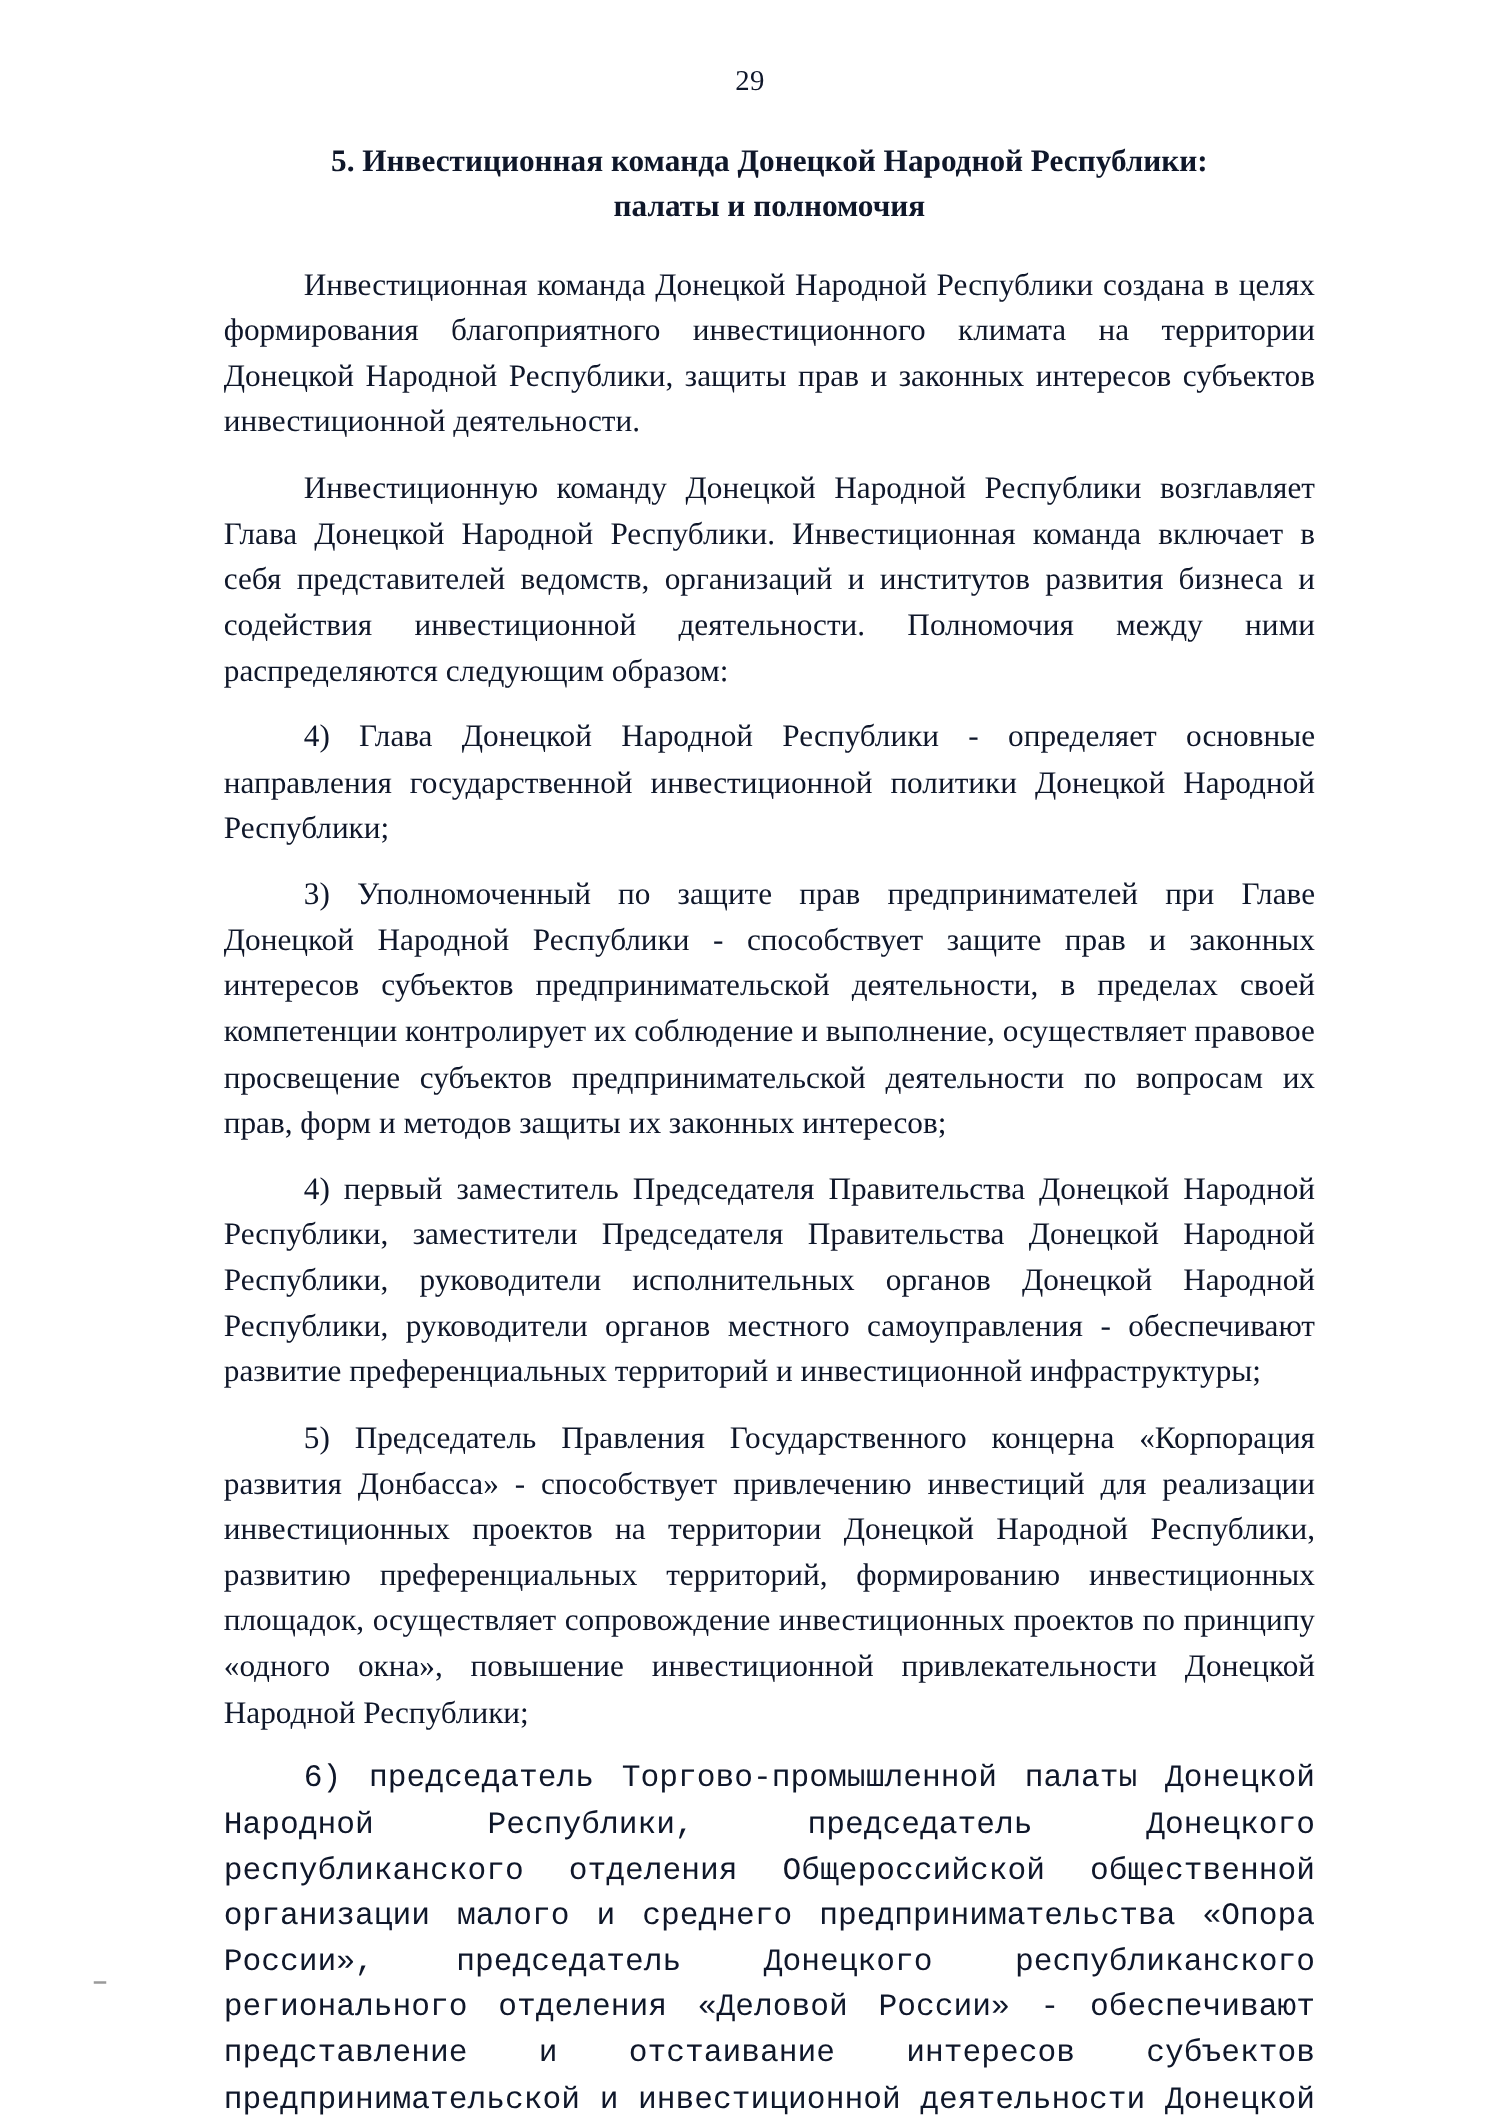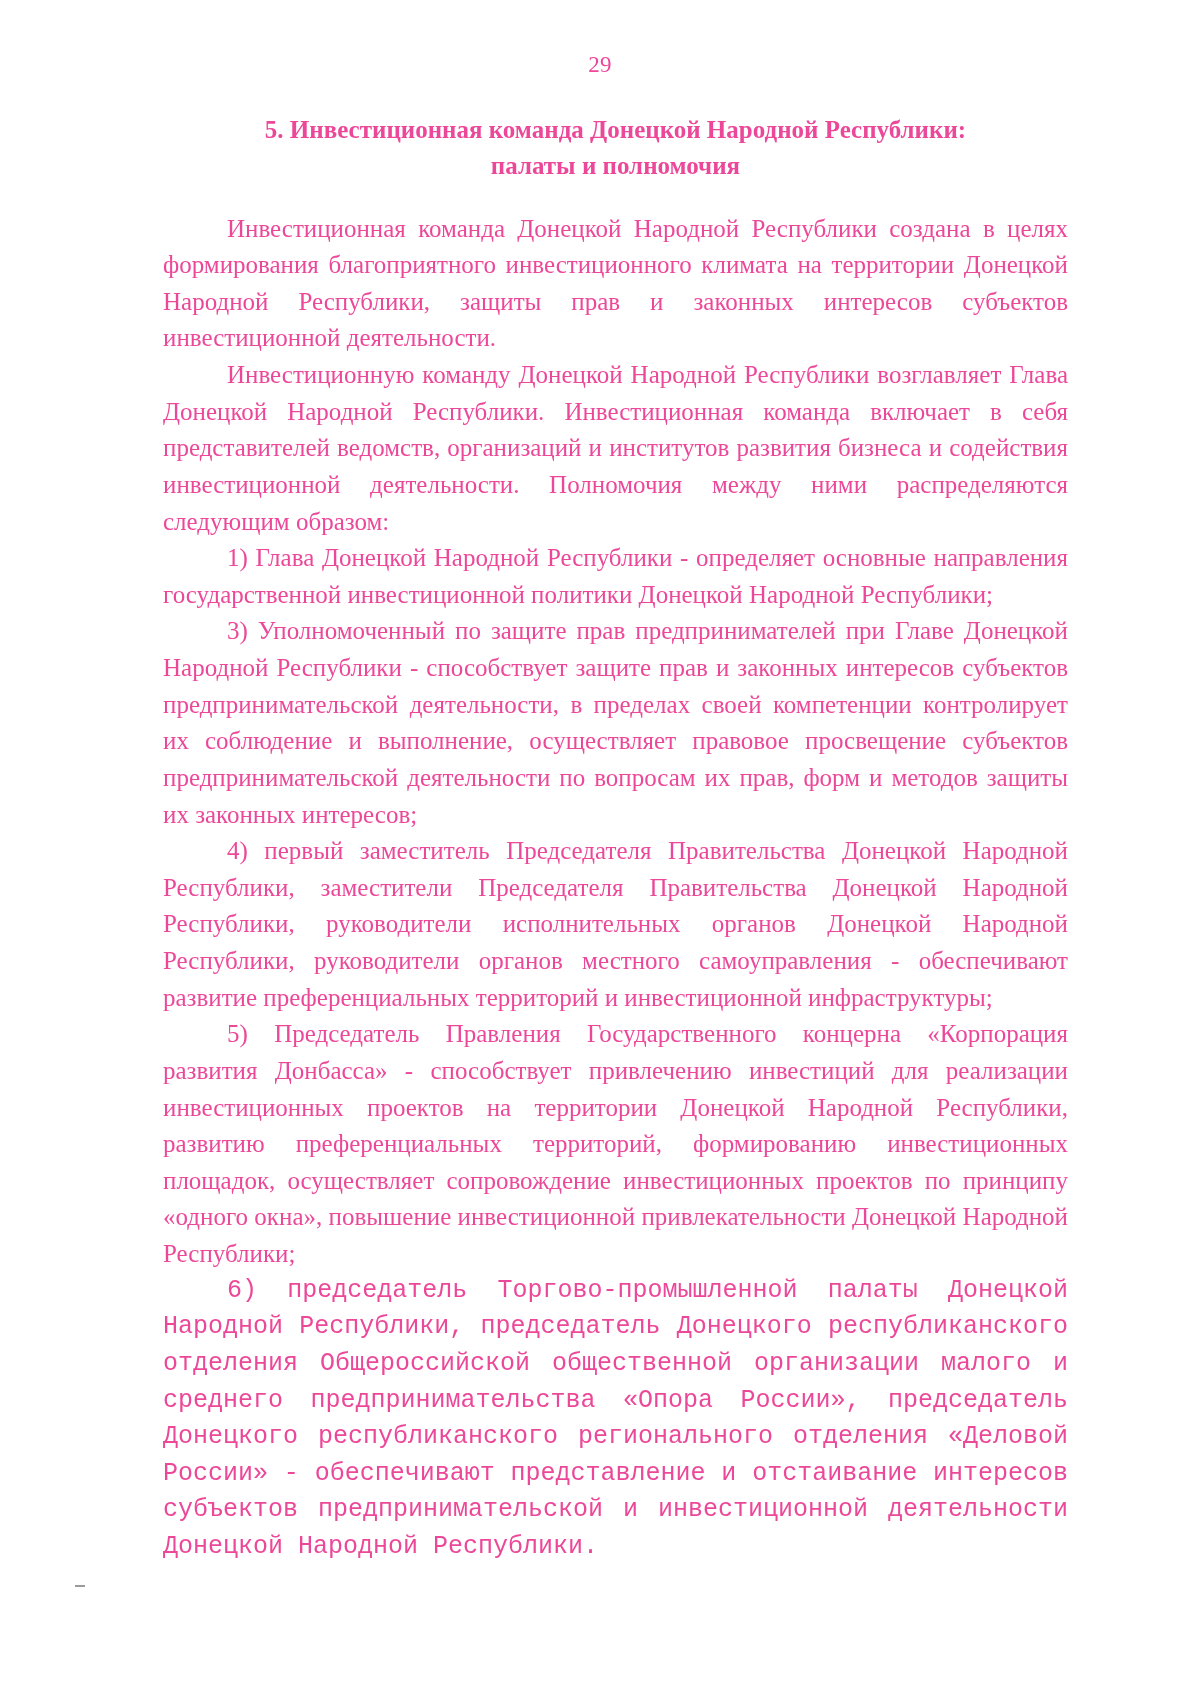--- a/index.html
+++ b/index.html
@@ -7,21 +7,21 @@
     padding: 0;
     background: #ffffff;
   }
   .page {
     position: relative;
     width: 1200px;
     height: 1697px;
     margin: 0 auto;
     background: #ffffff;
     font-family: "Liberation Serif", serif;
-    color: #ec4899;
+    color: #0f172a;
     box-sizing: border-box;
     border-radius: 16px;
   }
   .page-number {
     position: absolute;
     top: 52px;
     left: 0;
     width: 100%;
     text-align: center;
     font-size: 23px;
@@ -37,21 +37,21 @@
     text-align: center;
     font-weight: bold;
     font-size: 25px;
     line-height: 1.45;
     margin: 0 0 26px 0;
   }
   .doc-title .line2 {
     display: block;
   }
   p.para {
-    margin: 0;
+    margin: 16px;
     font-size: 25px;
     line-height: 1.465;
     text-align: justify;
     text-indent: 64px;
     text-justify: inter-word;
     hyphens: none;
   }
   p.para:last-child {
     text-align: justify;
     font-family: Liberation Mono, monospace;
@@ -75,21 +75,21 @@
 
   <div class="content">
 
     <h1 class="doc-title">
       <span>5. Инвестиционная команда Донецкой Народной Республики:</span>
       <span class="line2">палаты и полномочия</span>
     </h1>
 
     <p class="para">Инвестиционная команда Донецкой Народной Республики создана в целях формирования благоприятного инвестиционного климата на территории Донецкой Народной Республики, защиты прав и законных интересов субъектов инвестиционной деятельности.</p>
     <p class="para">Инвестиционную команду Донецкой Народной Республики возглавляет Глава Донецкой Народной Республики. Инвестиционная команда включает в себя представителей ведомств, организаций и институтов развития бизнеса и содействия инвестиционной деятельности. Полномочия между ними распределяются следующим образом:</p>
-    <p class="para">1) Глава Донецкой Народной Республики - определяет основные направления государственной инвестиционной политики Донецкой Народной Республики;</p>
+    <p class="para">4) Глава Донецкой Народной Республики - определяет основные направления государственной инвестиционной политики Донецкой Народной Республики;</p>
     <p class="para">3) Уполномоченный по защите прав предпринимателей при Главе Донецкой Народной Республики - способствует защите прав и законных интересов субъектов предпринимательской деятельности, в пределах своей компетенции контролирует их соблюдение и выполнение, осуществляет правовое просвещение субъектов предпринимательской деятельности по вопросам их прав, форм и методов защиты их законных интересов;</p>
     <p class="para">4) первый заместитель Председателя Правительства Донецкой Народной Республики, заместители Председателя Правительства Донецкой Народной Республики, руководители исполнительных органов Донецкой Народной Республики, руководители органов местного самоуправления - обеспечивают развитие преференциальных территорий и инвестиционной инфраструктуры;</p>
     <p class="para">5) Председатель Правления Государственного концерна «Корпорация развития Донбасса» - способствует привлечению инвестиций для реализации инвестиционных проектов на территории Донецкой Народной Республики, развитию преференциальных территорий, формированию инвестиционных площадок, осуществляет сопровождение инвестиционных проектов по принципу «одного окна», повышение инвестиционной привлекательности Донецкой Народной Республики;</p>
     <p class="para">6) председатель Торгово-промышленной палаты Донецкой Народной Республики, председатель Донецкого республиканского отделения Общероссийской общественной организации малого и среднего предпринимательства «Опора России», председатель Донецкого республиканского регионального отделения «Деловой России» - обеспечивают представление и отстаивание интересов субъектов предпринимательской и инвестиционной деятельности Донецкой Народной Республики.</p>
 
   </div>
 
   <div class="footer-mark"></div>
 
 </div>

